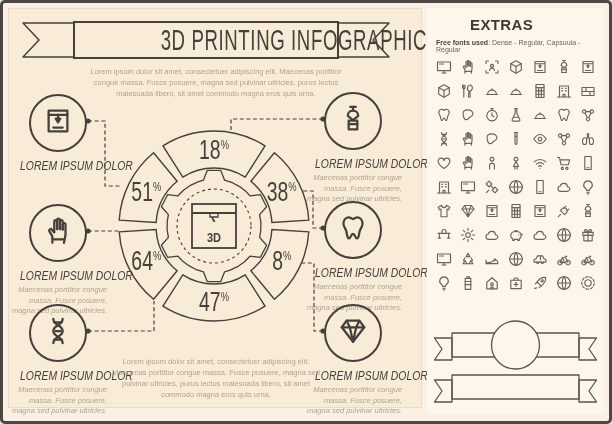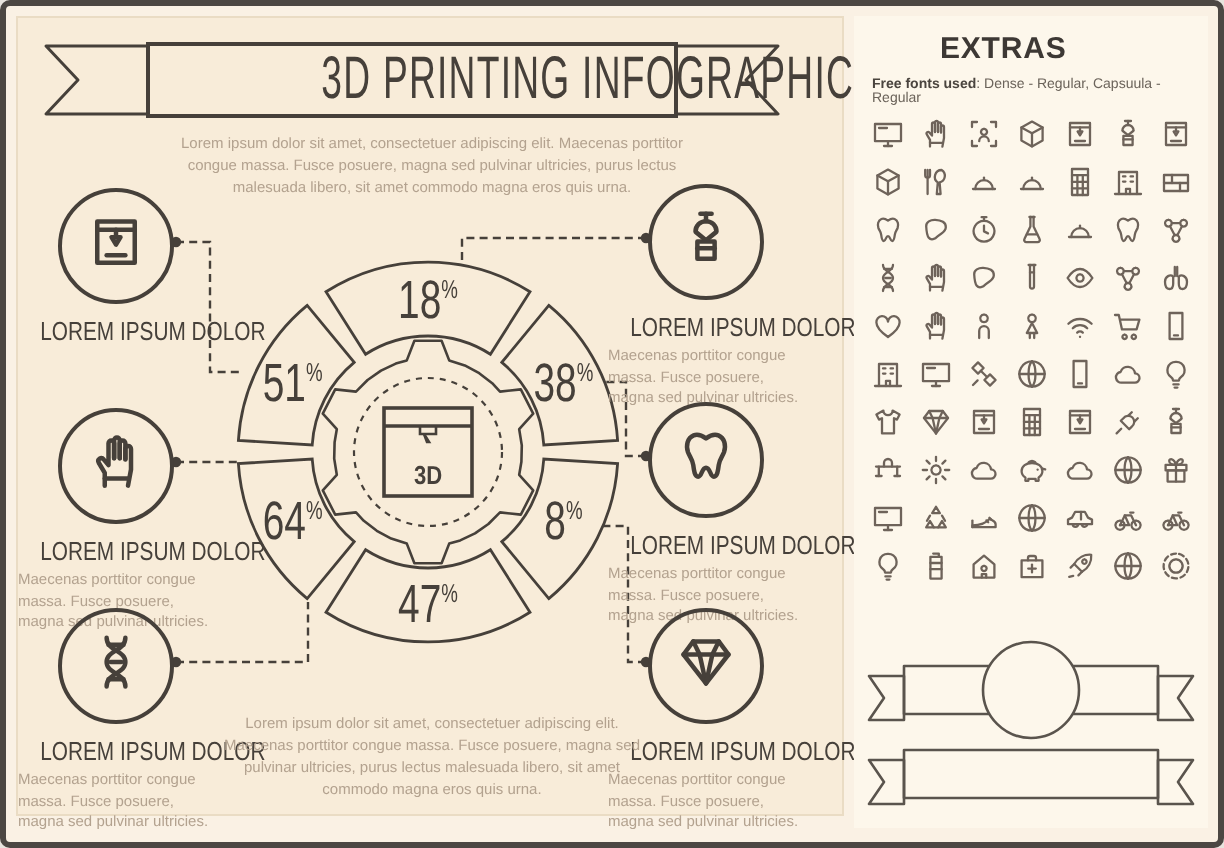--- a/index.html
+++ b/index.html
@@ -10,21 +10,21 @@
   .panel-extras{position:absolute;left:424px;top:5px;width:177px;height:406px;background:#fdf7eb;}
   #deco{position:absolute;left:0;top:0;}
   .title-box{position:absolute;left:64px;top:12px;width:266px;height:38px;border:2px solid #46403a;
         box-sizing:border-box;text-align:center;line-height:33px;white-space:nowrap;}
   .title-text{display:inline-block;transform:scaleX(.62);transform-origin:center;
         font-size:30px;letter-spacing:1px;color:#46403a;}
   .intro{position:absolute;left:72px;top:57px;width:270px;text-align:center;
         font-size:7.5px;line-height:11px;color:#b3a28f;}
   .footer-text{position:absolute;left:97px;top:347px;width:220px;text-align:center;
         font-size:7.5px;line-height:11px;color:#b3a28f;}
-  .item{position:absolute;width:104px;text-align:left;}
+  .item{position:absolute;width:104px;text-align:right;font-style:italic;}
   .circle{width:54px;height:54px;border:2px solid #46403a;border-radius:50%;margin:0 auto;
         display:flex;align-items:center;justify-content:center;background:transparent;}
   .ilabel{margin-top:6px;font-size:13px;color:#46403a;white-space:nowrap;}
   .ilabel .cond{display:inline-block;transform:scaleX(.8);transform-origin:center;}
   .idesc{margin-top:2px;font-size:7.5px;line-height:10.5px;color:#b3a28f;padding:0 3px;}
   .extras-heading{position:absolute;left:9px;top:8px;font-size:15px;font-weight:700;
         letter-spacing:.4px;color:#3d3834;margin-left:34px;}
   .fonts-line{position:absolute;left:9px;top:31px;font-size:7px;color:#6b635a;}
   .fonts-line b{color:#4a443e;}
   #icon-grid{position:absolute;left:5px;top:47px;display:grid;

